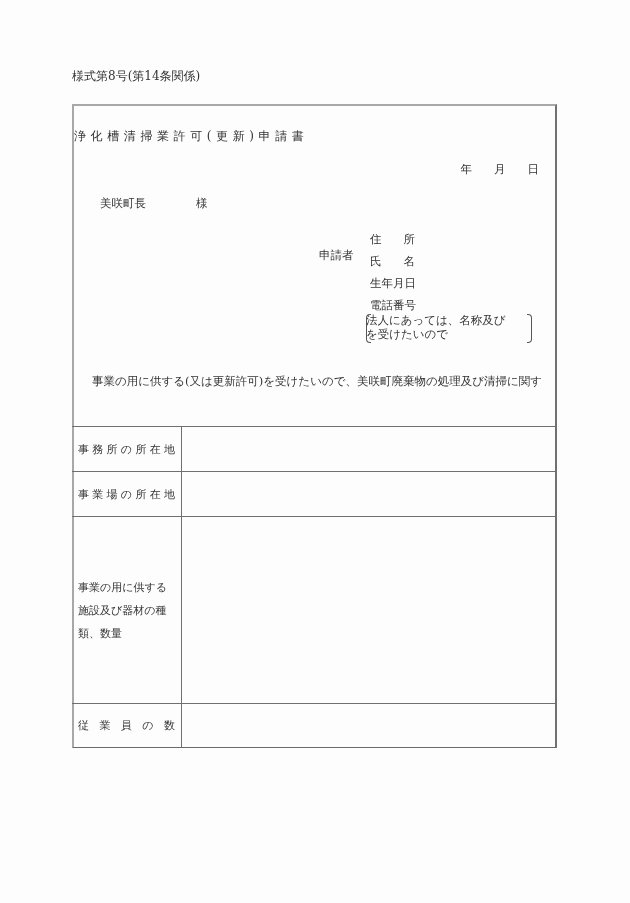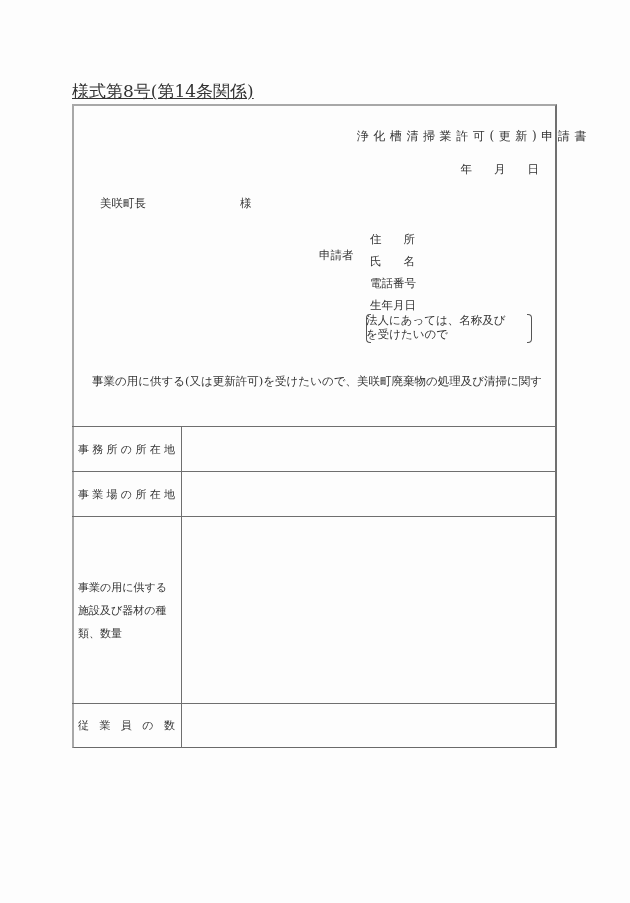--- a/index.html
+++ b/index.html
@@ -11,62 +11,59 @@
       width: 630px;
       height: 903px;
       position: relative;
       font-family: "DejaVu Serif", "Liberation Serif", serif;
       color: #333;
       overflow: hidden;
     }
     .form-number {
       position: absolute;
       left: 72px;
-      top: 80px;
-      font-size: 17px;
+      top: 68px;
+      font-size: 12px;
       letter-spacing: 0px;
-      text-decoration: underline;
     }
     .outer-box {
       position: absolute;
       left: 72px;
       top: 104px;
       width: 485px;
       height: 644px;
       border-top: 2px solid #a8a8a8;
       border-left: 2px solid #a8a8a8;
       border-right: 2px solid #707070;
       border-bottom: 1px solid #6a6a6a;
       box-sizing: border-box;
     }
     .doc-title {
       position: absolute;
       left: 0;
       width: 100%;
       top: 22px;
-      text-align: right;
+      text-align: left;
       font-size: 12px;
       letter-spacing: 4.6px;
-      margin-left: 36px;
     }
     .date-line {
       position: absolute;
       right: 16px;
       top: 56px;
       font-size: 11.5px;
       display: flex;
       gap: 22px;
     }
     .addressee {
       position: absolute;
       left: 26px;
       top: 90px;
       font-size: 11.5px;
       display: flex;
-      gap: 44px;
     }
     .addressee .name { width: 96px; }
     .applicant {
       position: absolute;
       left: 245px;
       top: 126px;
       font-size: 11.5px;
     }
     .applicant .label {
       position: absolute;
@@ -191,22 +188,22 @@
           <span>住</span>
           <span>所</span>
         </span>
       </div>
       <div class="field">
         <span class="spread-2">
           <span>氏</span>
           <span>名</span>
         </span>
       </div>
+      <div class="field">生年月日</div>
       <div class="field">電話番号</div>
-      <div class="field">生年月日</div>
       <div class="bracket-note">
         <div>法人にあっては、名称及び</div>
         <div>を受けたいので</div>
       </div>
     </div>
   </div>
 
   <div class="statement">
     <div>事業の用に供する(又は更新許可)を受けたいので、美咲町廃棄物の処理及び清掃に関す</div>
   </div>

